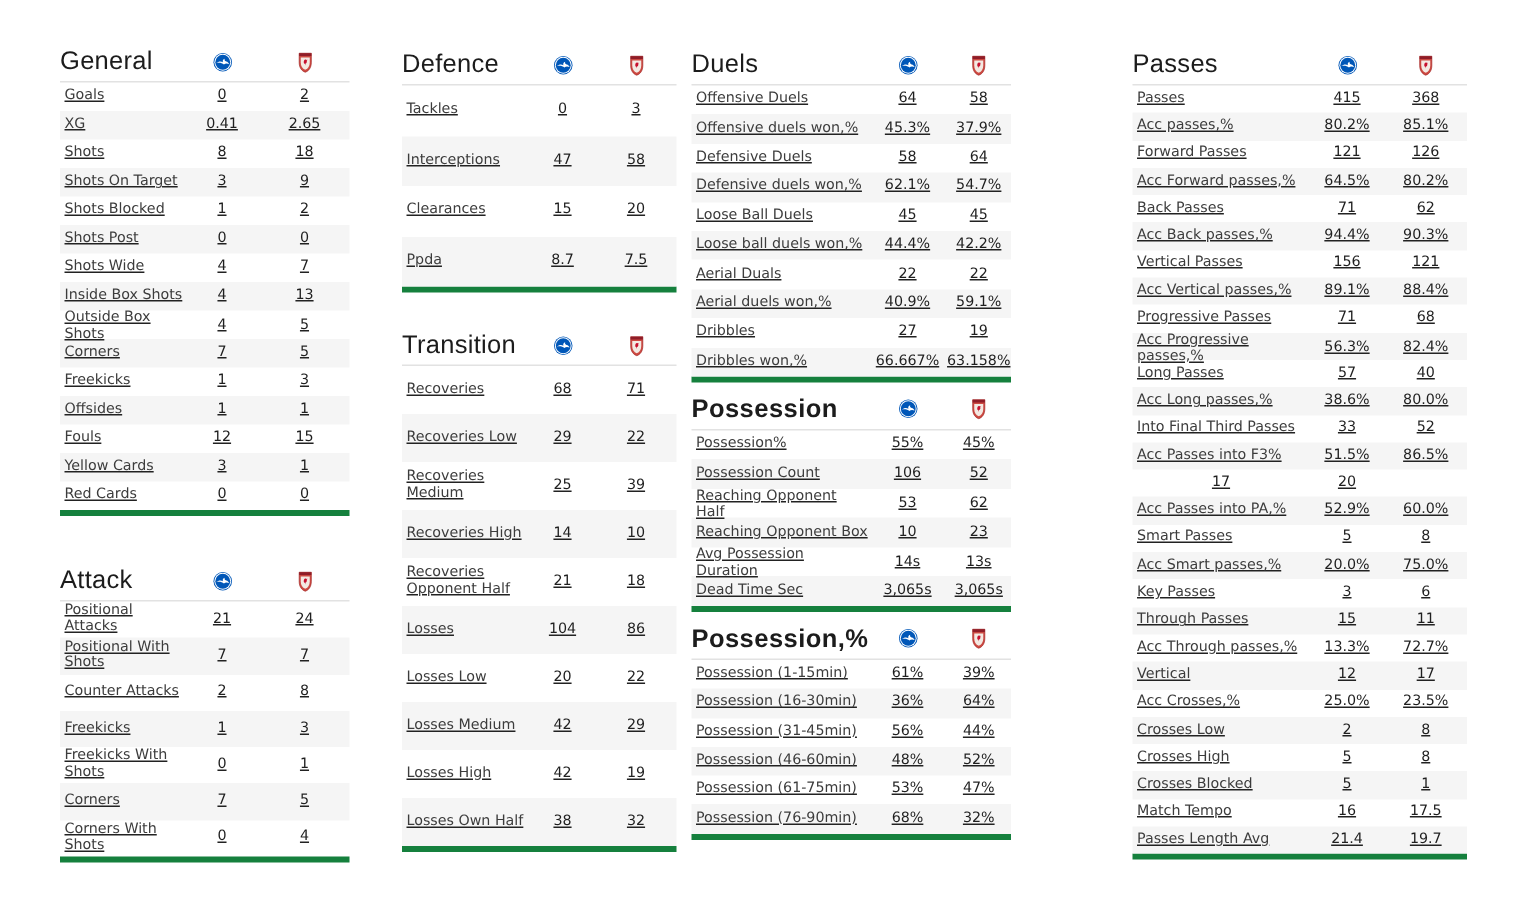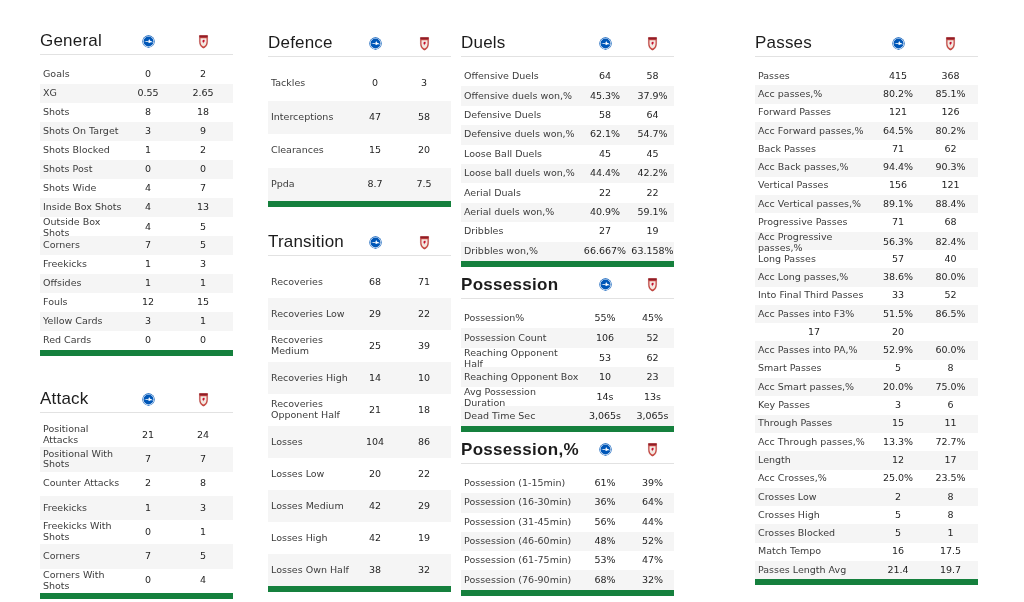--- a/index.html
+++ b/index.html
@@ -8,31 +8,31 @@
     font-family:"DejaVu Sans", sans-serif;color:#222;overflow:hidden;
   }
   .col{position:absolute;}
   .col1{left:40px;top:28px;width:193px;--gc:1fr 50px 60px;}
   .col2{left:268px;top:30px;width:183px;--gc:85px 44px 54px;}
   .col3{left:461px;top:30px;width:213px;--gc:118px 52px 43px;}
   .col4{left:755px;top:30px;width:223px;--gc:1fr 50px 55px;}
 
   .sec-head{
     display:grid;grid-template-columns:var(--gc);align-items:center;
-    height:26px;border-bottom:1px solid #e2e2e2;margin-bottom:10px;
+    height:26px;border-bottom:1px solid #e2e2e2;margin-bottom:0;
   }
   .sec-title{
     margin:0;font-family:"Liberation Sans", sans-serif;
     font-size:17px;font-weight:400;color:#1c1c1c;white-space:nowrap;letter-spacing:.2px;
   }
   .sec-bold .sec-title{font-weight:700;letter-spacing:.3px;}
   .crest-cell{display:flex;justify-content:center;align-items:center;}
   .crest{width:13px;height:15px;display:block;}
 
-  .rows{border-bottom:6px solid #15803d;}
+  .rows{border-bottom:4px solid #15803d;text-decoration:underline;}
   .row{
     display:grid;grid-template-columns:var(--gc);align-items:center;
     font-size:9.5px;line-height:1.15;
   }
   .row:nth-child(even){background:#f5f5f5;}
   .lbl{color:#3c3c3c;padding-left:3px;}
   .val{color:#1f1f1f;text-align:center;}
 
   .sec-general  .row{height:19px;}
   .sec-attack   .row{height:24.3px;}
@@ -89,21 +89,21 @@
     <div class="rows">
 
         <div class="row">
           <span class="lbl">Goals</span>
           <span class="val">0</span>
           <span class="val">2</span>
         </div>
 
         <div class="row">
           <span class="lbl">XG</span>
-          <span class="val">0.55</span>
+          <span class="val">0.41</span>
           <span class="val">2.65</span>
         </div>
 
         <div class="row">
           <span class="lbl">Shots</span>
           <span class="val">8</span>
           <span class="val">18</span>
         </div>
 
         <div class="row">
@@ -690,21 +690,21 @@
           <span class="val">11</span>
         </div>
 
         <div class="row">
           <span class="lbl">Acc Through passes,%</span>
           <span class="val">13.3%</span>
           <span class="val">72.7%</span>
         </div>
 
         <div class="row">
-          <span class="lbl">Length</span>
+          <span class="lbl">Vertical</span>
           <span class="val">12</span>
           <span class="val">17</span>
         </div>
 
         <div class="row">
           <span class="lbl">Acc Crosses,%</span>
           <span class="val">25.0%</span>
           <span class="val">23.5%</span>
         </div>
 

